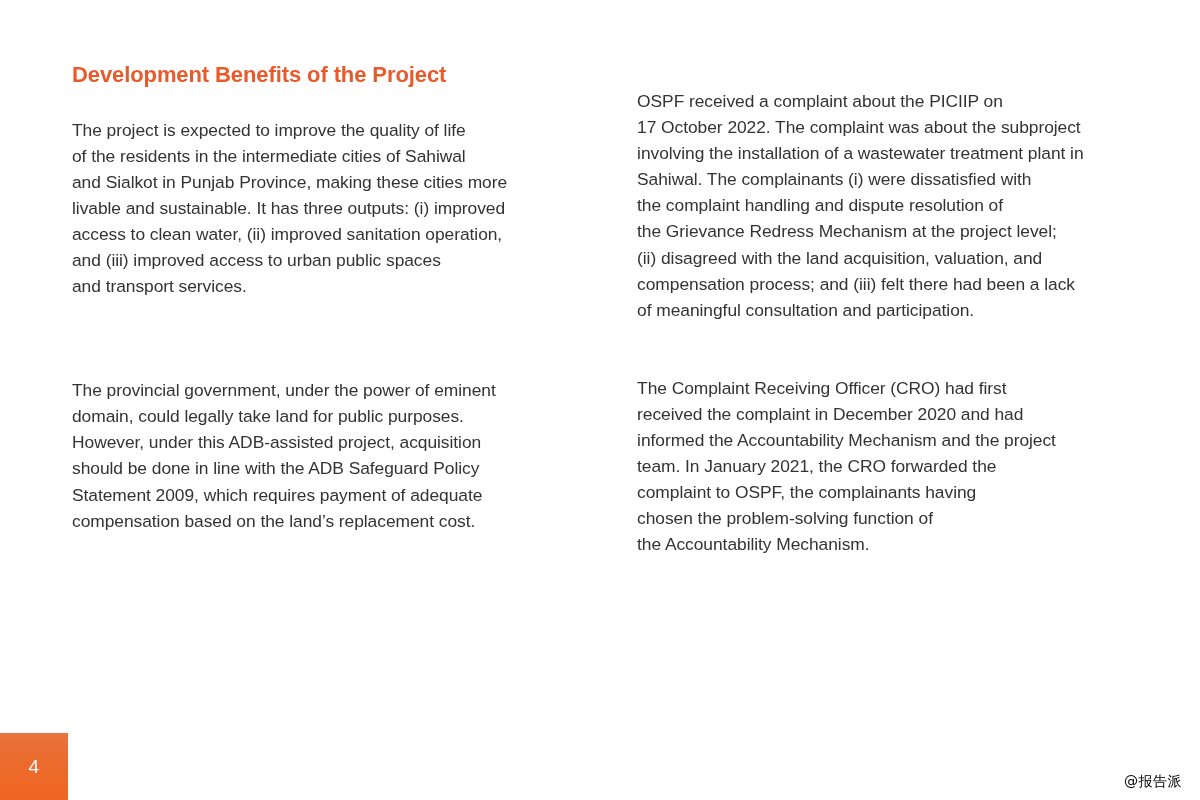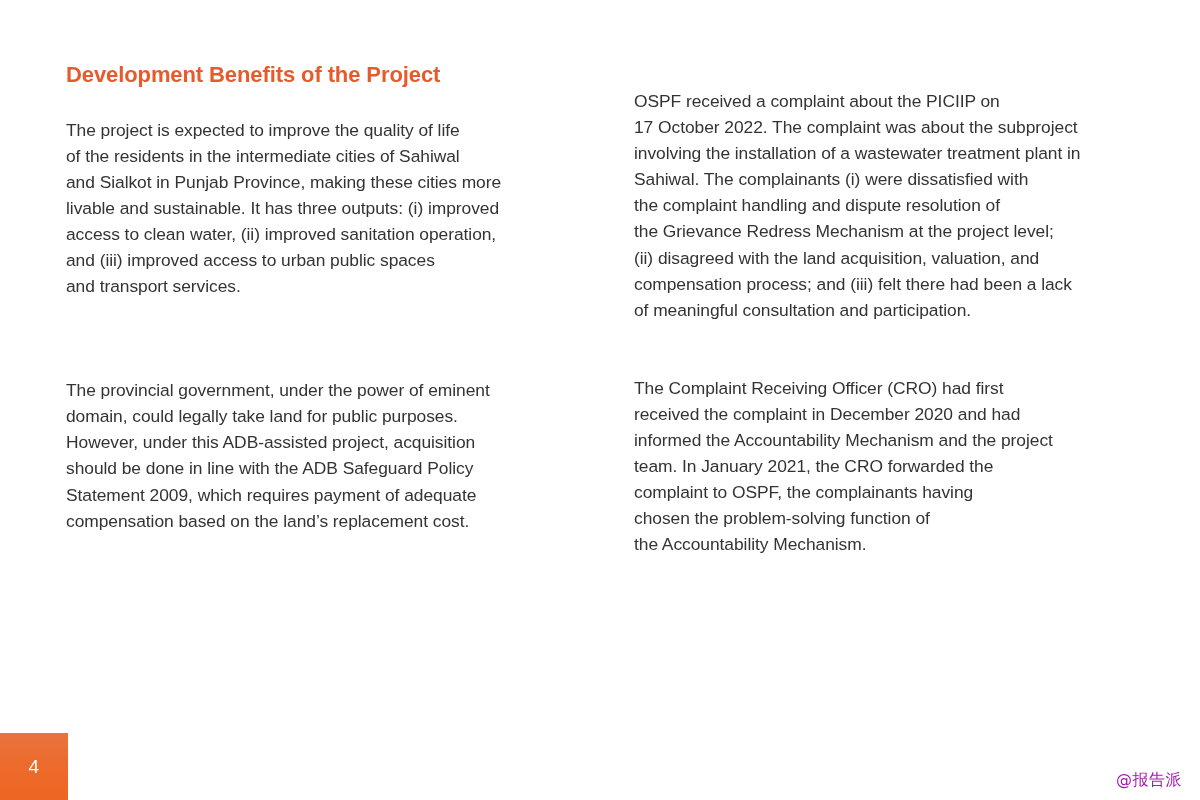--- a/index.html
+++ b/index.html
@@ -27,21 +27,21 @@
     top: 62px;
     left: 66px;
     width: 1068px;
     display: flex;
     gap: 0;
   }
 
   .col {
     box-sizing: border-box;
   }
-  .col-left  { width: 500px; padding-right: 22px; }
+  .col-left  { width: 500px; padding-right: 22px; margin-left: 6px; }
   .col-right { width: 568px; padding-left: 68px; }
 
   h2.section-heading {
     margin: 0;
     font-size: 22px;
     line-height: 26.5px;
     font-weight: bold;
     color: #E95A2B;
     letter-spacing: -0.1px;
   }
@@ -78,22 +78,22 @@
     line-height: 1;
     font-weight: normal;
     letter-spacing: 0.3px;
   }
 
   
   .watermark {
     position: absolute;
     right: 18px;
     bottom: 12px;
-    color: #a21caf;
-    font-size: 16px;
+    color: #000000;
+    font-size: 14px;
     line-height: 1;
     letter-spacing: 0.5px;
     font-family: "DejaVu Sans", "Liberation Sans", sans-serif;
     user-select: none;
   }
 </style>
 </head>
 <body>
 
 <div class="page">

